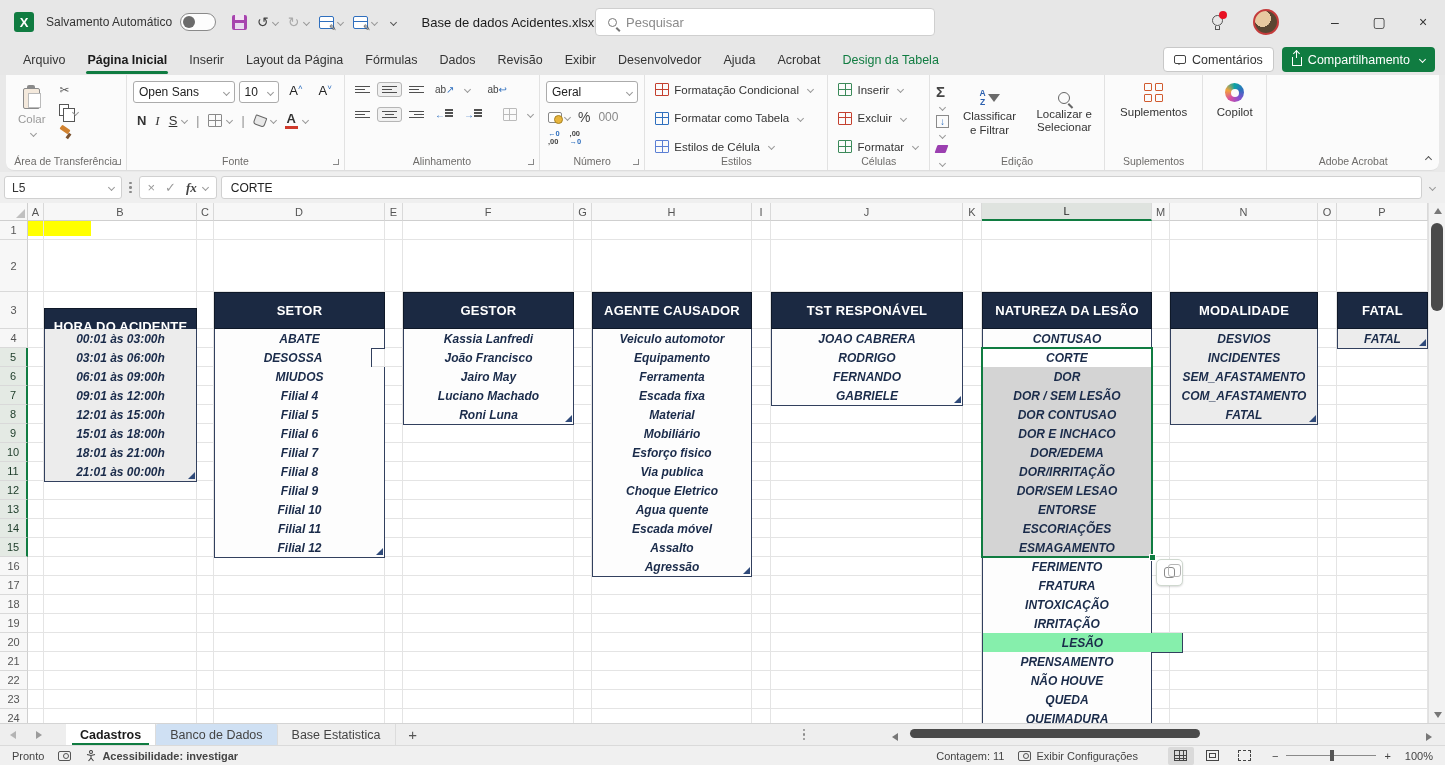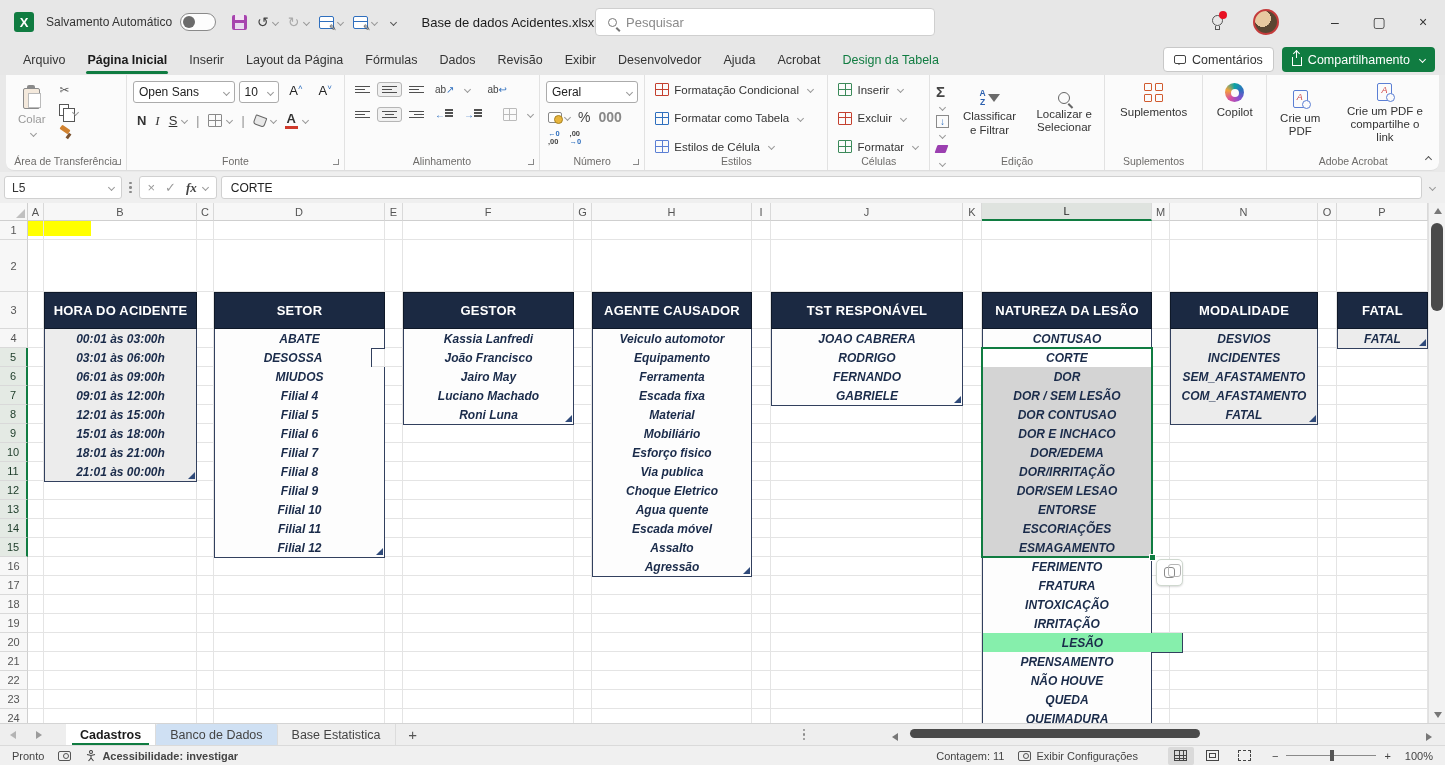--- a/index.html
+++ b/index.html
@@ -377,21 +377,21 @@
 
   <div class="group" style="width:108px;">
     <div class="combo" style="width:92px;">
         <span>Geral</span>
         <span class="chv lite"></span>
       </div>
     <div style="display:flex; align-items:center; gap:8px; margin-top:6px; padding-left:2px;">
       <span class="coin-ic"></span>
         <span class="chv lite" style="margin-left:-5px;"></span>
       <span style="font-size:14px; color:#444;">%</span>
-      <span style="font-size:14px; color:#888; font-weight:bold;">000</span>
+      <span style="font-size:12px; color:#888; font-weight:normal;">000</span>
     </div>
     <div style="display:flex; align-items:center; gap:10px; margin-top:5px; padding-left:2px;">
       <span class="dec">
           <b>←0</b>
           <span>,00</span>
         </span>
       <span class="dec">
           <span>,00</span>
           <b>→0</b>
         </span>
@@ -483,30 +483,20 @@
   <div class="group" style="width:66px;">
     <div class="bigbtn" style="margin:0 auto;">
       <span class="copilot-ic">
           <i></i>
         </span>
       <span>Copilot</span>
     </div>
   </div>
 
   <div class="group" style="width:176px; border-right:none;">
-    <div style="display:flex; justify-content:center; gap:10px;">
-      <div class="bigbtn">
-        <span class="pdf-ic"></span>
-        <span>Crie um PDF</span>
-      </div>
-      <div class="bigbtn" style="max-width:96px;">
-        <span class="pdf-ic"></span>
-        <span>Crie um PDF e compartilhe o link</span>
-      </div>
-    </div>
     <div class="glabel">Adobe Acrobat</div>
   </div>
 
   <span id="ribbon-collapse"><span class="chv up"></span></span>
 </div>
 
 <div id="fbar">
   <div id="name-box">
     <span>L5</span>
     <span class="chv lite"></span>
@@ -602,21 +592,21 @@
     <div class="rowhdr sel" style="top: 335px; height: 19px;">15</div>
     <div class="rowhdr" style="top: 354px; height: 19px;">16</div>
     <div class="rowhdr" style="top: 373px; height: 19px;">17</div>
     <div class="rowhdr" style="top: 392px; height: 19px;">18</div>
     <div class="rowhdr" style="top: 411px; height: 19px;">19</div>
     <div class="rowhdr" style="top: 430px; height: 19px;">20</div>
     <div class="rowhdr" style="top: 449px; height: 19px;">21</div>
     <div class="rowhdr" style="top: 468px; height: 19px;">22</div>
     <div class="rowhdr" style="top: 487px; height: 19px;">23</div>
     <div class="rowhdr" style="top: 506px; height: 19px;">24</div>
-    <div class="thead" style="left: 44px; top: 89px; width: 153px; height: 37px;">HORA DO ACIDENTE</div>
+    <div class="thead" style="left: 44px; top: 105px; width: 153px; height: 37px;">HORA DO ACIDENTE</div>
     <div class="tcell" style="left: 44px; top: 126px; width: 153px; height: 20px; background: rgb(236, 236, 236);">00:01 às 03:00h</div>
     <div class="tcell" style="left: 44px; top: 145px; width: 153px; height: 20px; background: rgb(236, 236, 236);">03:01 às 06:00h</div>
     <div class="tcell" style="left: 44px; top: 164px; width: 153px; height: 20px; background: rgb(236, 236, 236);">06:01 às 09:00h</div>
     <div class="tcell" style="left: 44px; top: 183px; width: 153px; height: 20px; background: rgb(236, 236, 236);">09:01 às 12:00h</div>
     <div class="tcell" style="left: 44px; top: 202px; width: 153px; height: 20px; background: rgb(236, 236, 236);">12:01 às 15:00h</div>
     <div class="tcell" style="left: 44px; top: 221px; width: 153px; height: 20px; background: rgb(236, 236, 236);">15:01 às 18:00h</div>
     <div class="tcell" style="left: 44px; top: 240px; width: 153px; height: 20px; background: rgb(236, 236, 236);">18:01 às 21:00h</div>
     <div class="tcell" style="left: 44px; top: 259px; width: 153px; height: 20px; background: rgb(236, 236, 236);">21:01 às 00:00h</div>
     <div class="handle-tri" style="left: 188px; top: 269px;"></div>
     <div class="thead" style="left: 214px; top: 89px; width: 171px; height: 37px;">SETOR</div>

